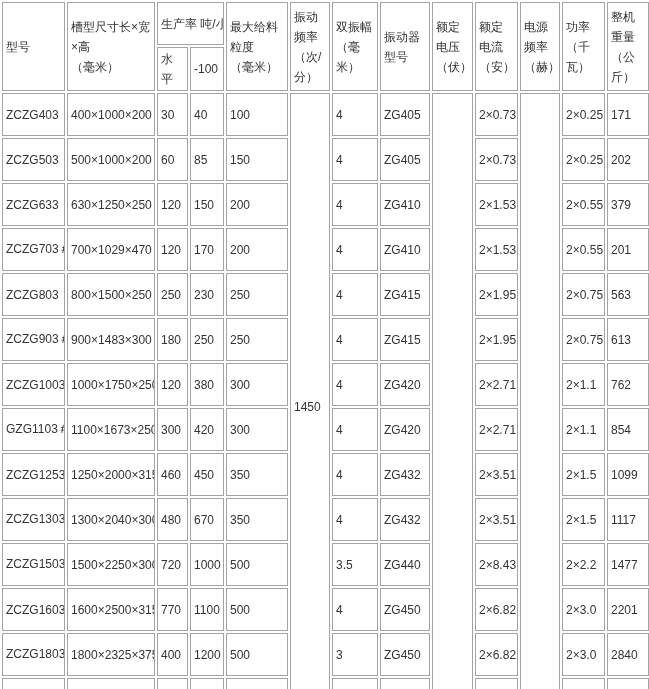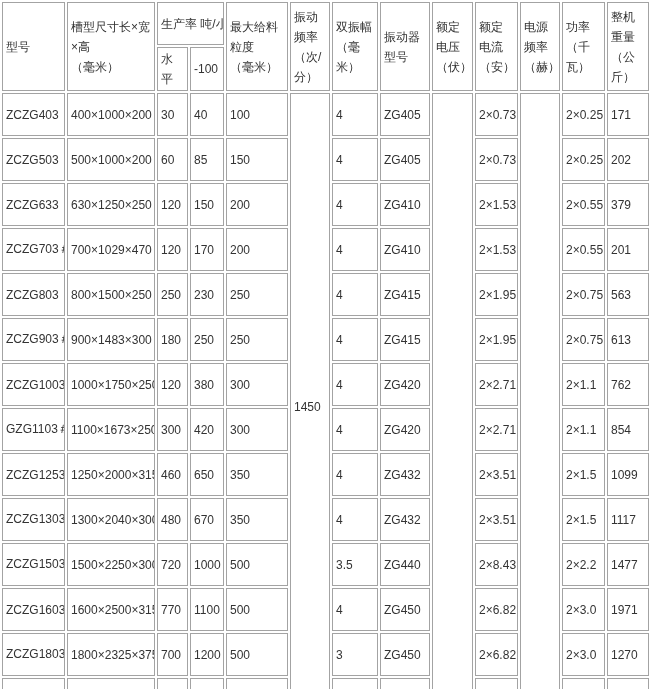--- a/index.html
+++ b/index.html
@@ -185,21 +185,21 @@
         <td>4</td>
         <td>ZG420</td>
         <td>2×2.71</td>
         <td>2×1.1</td>
         <td>854</td>
       </tr>
       <tr>
         <td>ZCZG1253</td>
         <td>1250×2000×315</td>
         <td>460</td>
-        <td>650</td>
+        <td>450</td>
         <td>350</td>
         <td>4</td>
         <td>ZG432</td>
         <td>2×3.51</td>
         <td>2×1.5</td>
         <td>1099</td>
       </tr>
       <tr>
         <td>ZCZG1303＃</td>
         <td>1300×2040×300</td>
@@ -227,33 +227,33 @@
       <tr>
         <td>ZCZG1603</td>
         <td>1600×2500×315</td>
         <td>770</td>
         <td>1100</td>
         <td>500</td>
         <td>4</td>
         <td>ZG450</td>
         <td>2×6.82</td>
         <td>2×3.0</td>
-        <td>1971</td>
+        <td>2201</td>
       </tr>
       <tr>
         <td>ZCZG1803＃</td>
         <td>1800×2325×375</td>
-        <td>700</td>
+        <td>400</td>
         <td>1200</td>
         <td>500</td>
         <td>3</td>
         <td>ZG450</td>
         <td>2×6.82</td>
         <td>2×3.0</td>
-        <td>1270</td>
+        <td>2840</td>
       </tr>
       <tr>
         <td>ZCZG2003</td>
         <td>2000×3000×400</td>
         <td>1000</td>
         <td>1400</td>
         <td>500</td>
         <td>2.5</td>
         <td>ZG450</td>
         <td>2×6.82</td>

